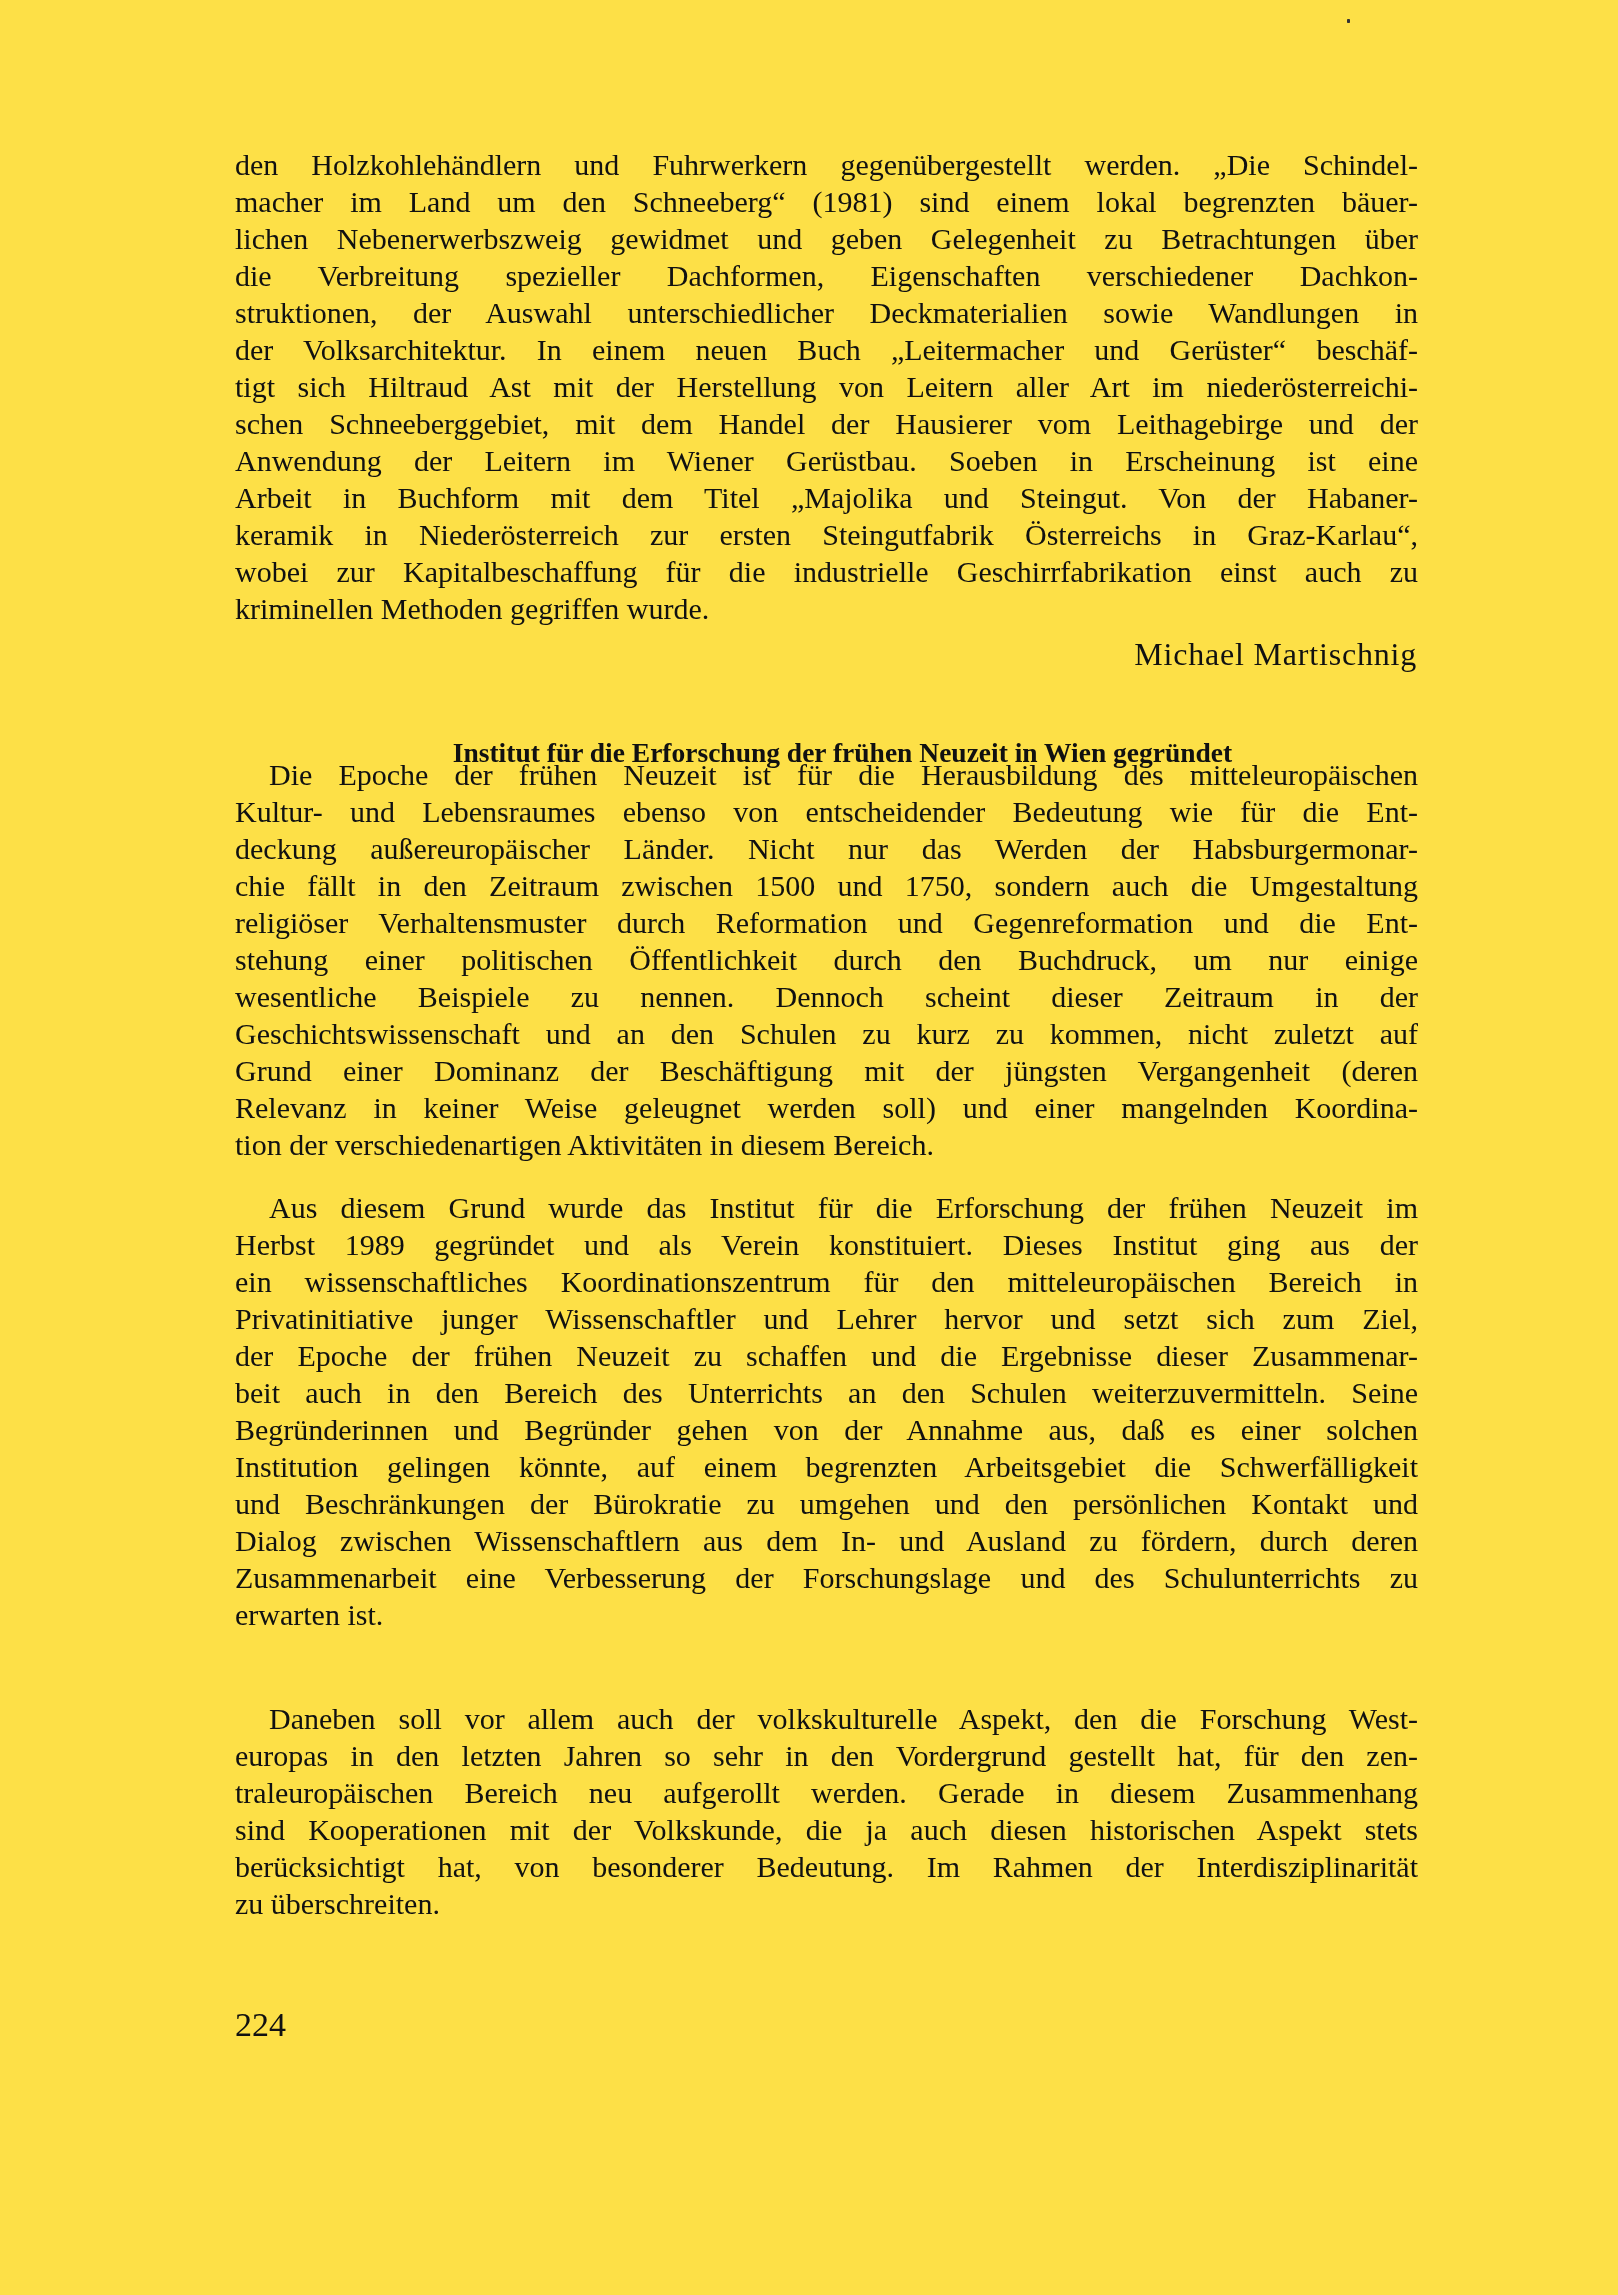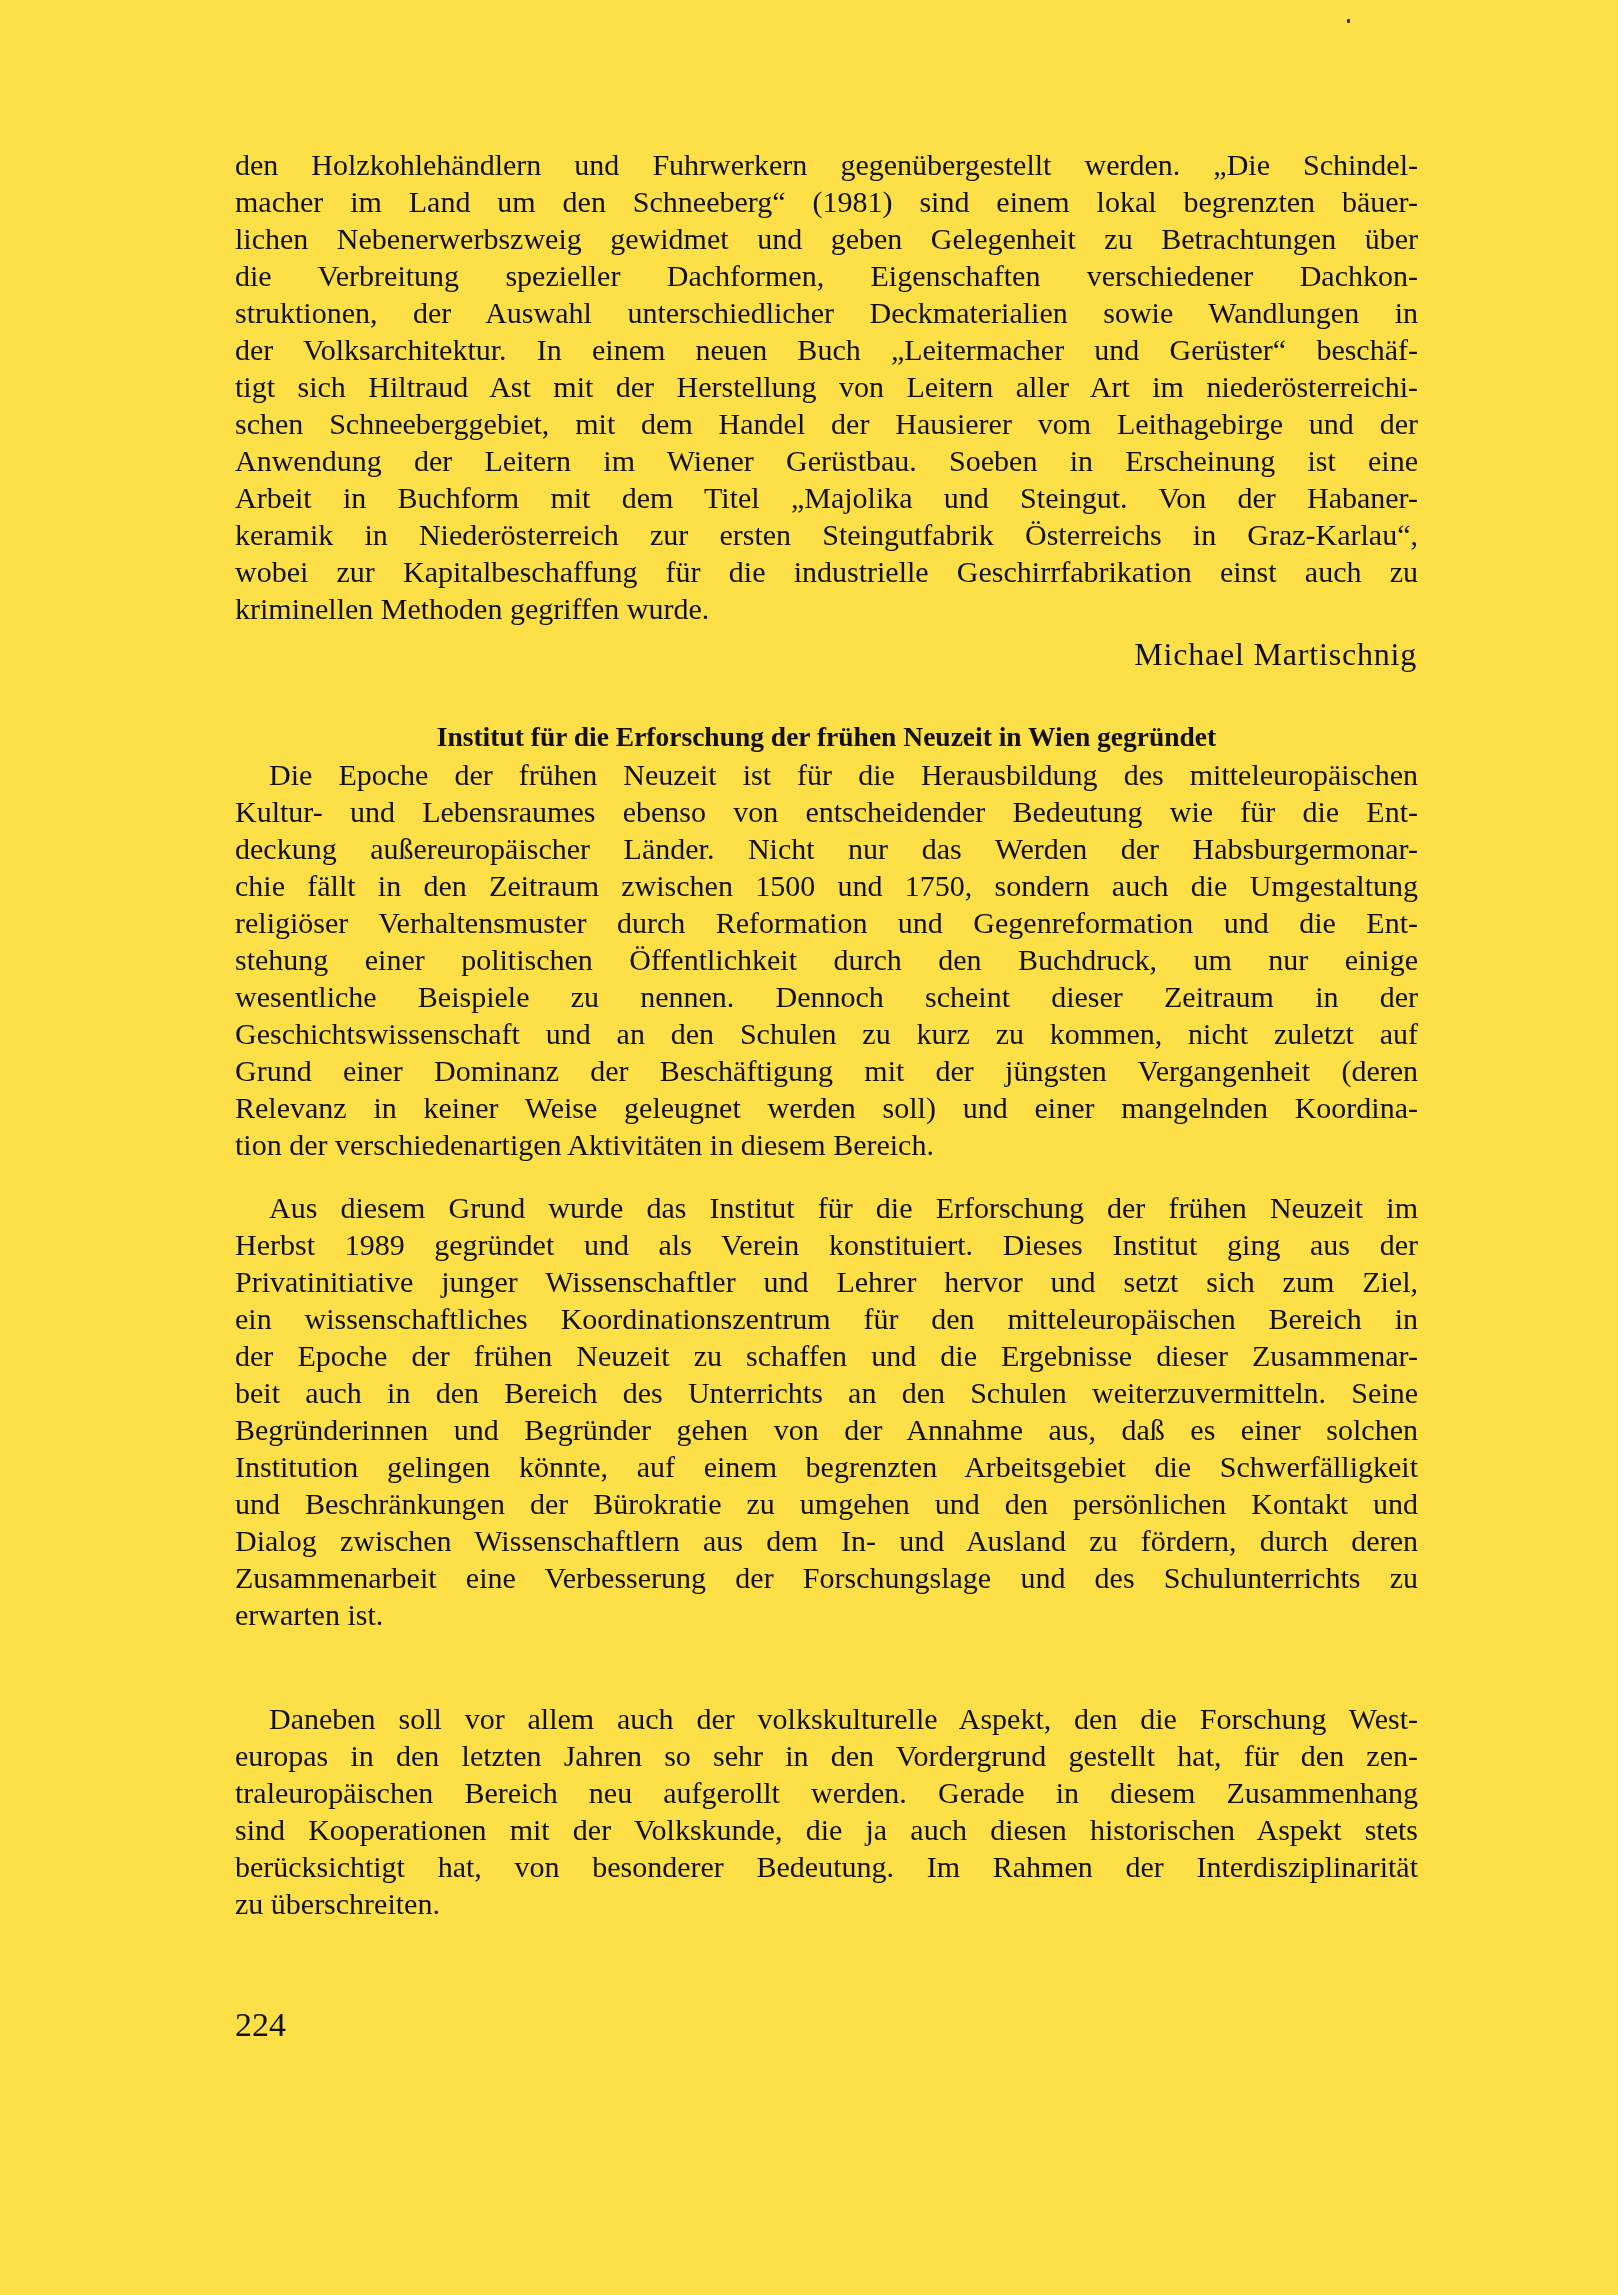--- a/index.html
+++ b/index.html
@@ -34,41 +34,41 @@
     <span class="line">schen Schneeberggebiet, mit dem Handel der Hausierer vom Leithagebirge und der</span>
     <span class="line">Anwendung der Leitern im Wiener Gerüstbau. Soeben in Erscheinung ist eine</span>
     <span class="line">Arbeit in Buchform mit dem Titel „Majolika und Steingut. Von der Habaner-</span>
     <span class="line">keramik in Niederösterreich zur ersten Steingutfabrik Österreichs in Graz-Karlau“,</span>
     <span class="line">wobei zur Kapitalbeschaffung für die industrielle Geschirrfabrikation einst auch zu</span>
     <span class="line last">kriminellen Methoden gegriffen wurde.</span>
   </div>
 
   <div class="signature">Michael Martischnig</div>
 
-  <h2 class="heading" style="margin:0;">Institut für die Erforschung der frühen Neuzeit in Wien gegründet</h2>
+  <h2 class="heading" style="margin:16px;">Institut für die Erforschung der frühen Neuzeit in Wien gegründet</h2>
 
   <div class="block" style="top:756px;">
     <span class="line indent">Die Epoche der frühen Neuzeit ist für die Herausbildung des mitteleuropäischen</span>
     <span class="line">Kultur- und Lebensraumes ebenso von entscheidender Bedeutung wie für die Ent-</span>
     <span class="line">deckung außereuropäischer Länder. Nicht nur das Werden der Habsburgermonar-</span>
     <span class="line">chie fällt in den Zeitraum zwischen 1500 und 1750, sondern auch die Umgestaltung</span>
     <span class="line">religiöser Verhaltensmuster durch Reformation und Gegenreformation und die Ent-</span>
     <span class="line">stehung einer politischen Öffentlichkeit durch den Buchdruck, um nur einige</span>
     <span class="line">wesentliche Beispiele zu nennen. Dennoch scheint dieser Zeitraum in der</span>
     <span class="line">Geschichtswissenschaft und an den Schulen zu kurz zu kommen, nicht zuletzt auf</span>
     <span class="line">Grund einer Dominanz der Beschäftigung mit der jüngsten Vergangenheit (deren</span>
     <span class="line">Relevanz in keiner Weise geleugnet werden soll) und einer mangelnden Koordina-</span>
     <span class="line last">tion der verschiedenartigen Aktivitäten in diesem Bereich.</span>
   </div>
 
   <div class="block" style="top:1189px;">
     <span class="line indent">Aus diesem Grund wurde das Institut für die Erforschung der frühen Neuzeit im</span>
     <span class="line">Herbst 1989 gegründet und als Verein konstituiert. Dieses Institut ging aus der</span>
+    <span class="line">ein wissenschaftliches Koordinationszentrum für den mitteleuropäischen Bereich in</span>
     <span class="line">Privatinitiative junger Wissenschaftler und Lehrer hervor und setzt sich zum Ziel,</span>
-    <span class="line">ein wissenschaftliches Koordinationszentrum für den mitteleuropäischen Bereich in</span>
     <span class="line">der Epoche der frühen Neuzeit zu schaffen und die Ergebnisse dieser Zusammenar-</span>
     <span class="line">beit auch in den Bereich des Unterrichts an den Schulen weiterzuvermitteln. Seine</span>
     <span class="line">Begründerinnen und Begründer gehen von der Annahme aus, daß es einer solchen</span>
     <span class="line">Institution gelingen könnte, auf einem begrenzten Arbeitsgebiet die Schwerfälligkeit</span>
     <span class="line">und Beschränkungen der Bürokratie zu umgehen und den persönlichen Kontakt und</span>
     <span class="line">Dialog zwischen Wissenschaftlern aus dem In- und Ausland zu fördern, durch deren</span>
     <span class="line">Zusammenarbeit eine Verbesserung der Forschungslage und des Schulunterrichts zu</span>
     <span class="line last">erwarten ist.</span>
   </div>
 

